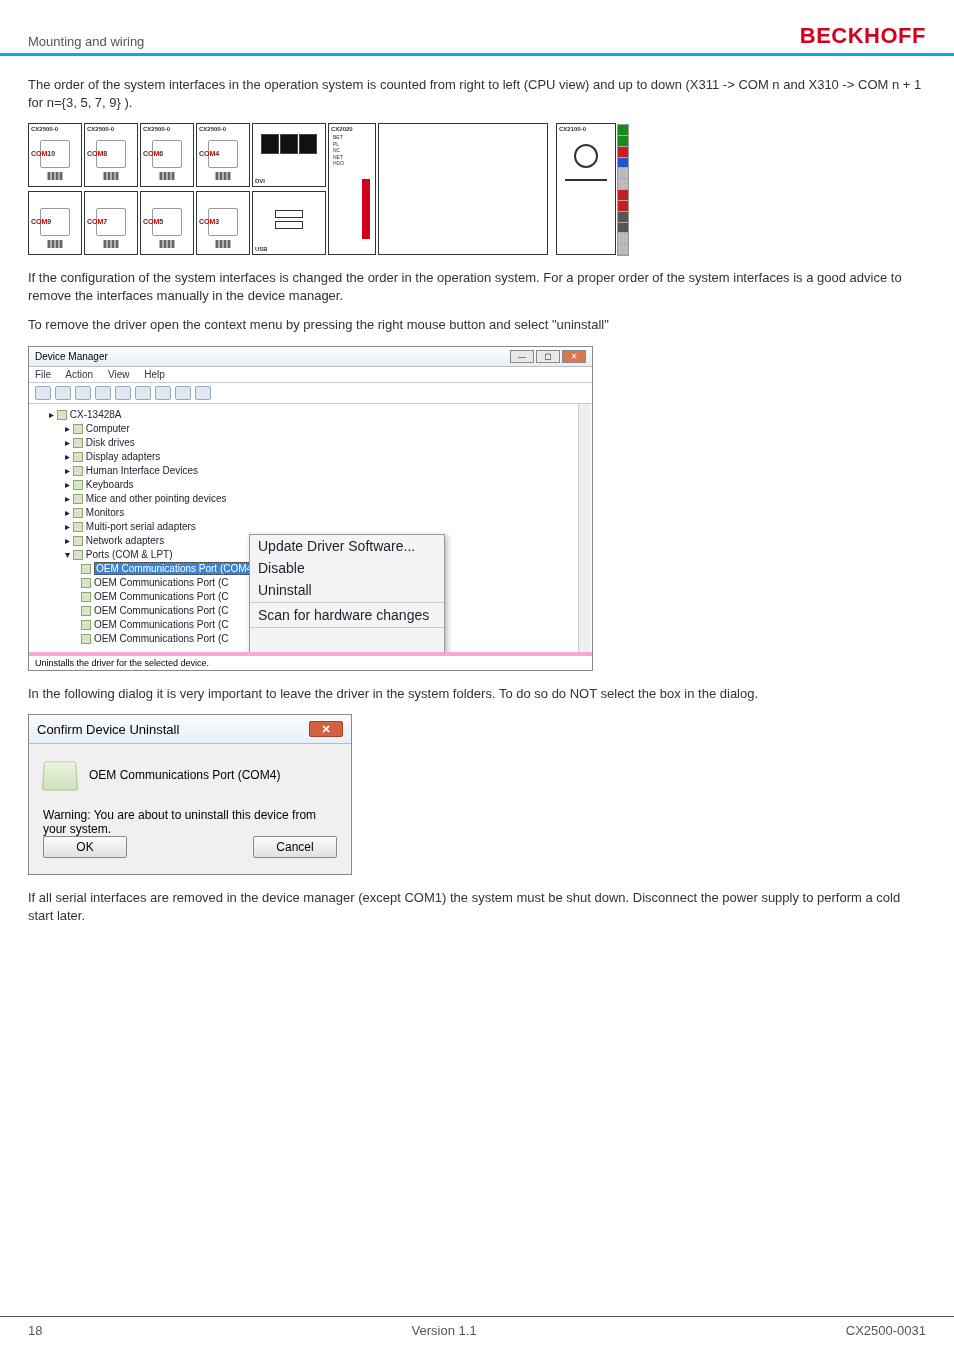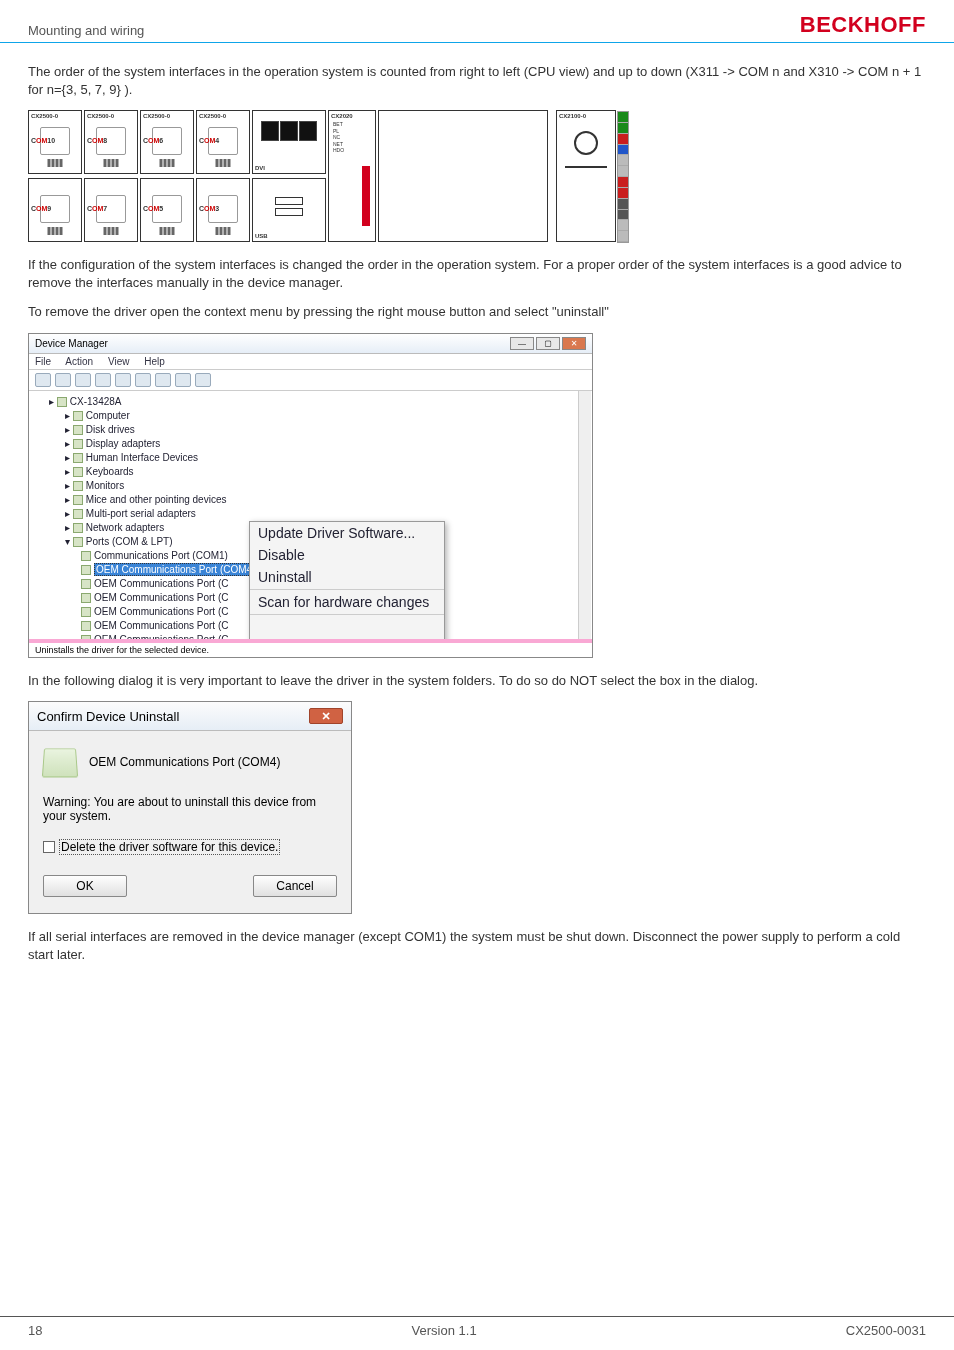--- a/index.html
+++ b/index.html
@@ -12,21 +12,22 @@
       background: #fff;
       width: 954px;
       height: 1350px;
       position: relative;
     }
     .header {
       display: flex;
       justify-content: space-between;
       align-items: flex-end;
       padding: 12px 28px 4px 28px;
-      border-bottom: 1px solid #0ea5e9;
+      border-bottom: 3px solid #0ea5e9;
+      margin-top: 11px;
     }
     .header-title {
       font-size: 13px;
       color: #555;
     }
     .logo {
       font-size: 22px;
       font-weight: 900;
       color: #d2001e;
       letter-spacing: 0.5px;
@@ -574,27 +575,26 @@
       <div class="tree">
         <div class="tree-scroll"></div>
         <ul>
           <li>▸ <span class="node-icon"></span><span>CX-13428A</span>
             <ul>
               <li>▸ <span class="node-icon"></span><span>Computer</span></li>
               <li>▸ <span class="node-icon"></span><span>Disk drives</span></li>
               <li>▸ <span class="node-icon"></span><span>Display adapters</span></li>
               <li>▸ <span class="node-icon"></span><span>Human Interface Devices</span></li>
               <li>▸ <span class="node-icon"></span><span>Keyboards</span></li>
+              <li>▸ <span class="node-icon"></span><span>Mice and other pointing devices</span></li>
               <li>▸ <span class="node-icon"></span><span>Monitors</span></li>
-              <li>▸ <span class="node-icon"></span><span>Mice and other pointing devices</span></li>
               <li>▸ <span class="node-icon"></span><span>Multi-port serial adapters</span></li>
               <li>▸ <span class="node-icon"></span><span>Network adapters</span></li>
               <li>▾ <span class="node-icon"></span><span>Ports (COM &amp; LPT)</span>
                 <ul>
-                  <li><span class="node-icon"></span><span>Communications Port (COM1)</span></li>
                   <li><span class="node-icon"></span><span class="sel">OEM Communications Port (COM4)</span></li>
                   <li><span class="node-icon"></span><span>OEM Communications Port (C</span></li>
                   <li><span class="node-icon"></span><span>OEM Communications Port (C</span></li>
                   <li><span class="node-icon"></span><span>OEM Communications Port (C</span></li>
                   <li><span class="node-icon"></span><span>OEM Communications Port (C</span></li>
                   <li><span class="node-icon"></span><span>OEM Communications Port (C</span></li>
                 </ul>
               </li>
 
             </ul>
@@ -622,24 +622,20 @@
       <div class="confirm-title">
         <span>Confirm Device Uninstall</span>
         <div class="confirm-close">✕</div>
       </div>
       <div class="confirm-body">
         <div class="dev-row">
           <div class="dev-icon"></div>
           <span>OEM Communications Port (COM4)</span>
         </div>
         <div>Warning: You are about to uninstall this device from your system.</div>
-        <div class="cb-row">
-          <div class="cb"></div>
-          <span class="cb-label">Delete the driver software for this device.</span>
-        </div>
         <div class="dlg-buttons">
           <button class="dlg-btn">OK</button>
           <button class="dlg-btn">Cancel</button>
         </div>
       </div>
     </div>
   </div>
 
   <p class="para">If all serial interfaces are removed in the device manager (except COM1) the system must be shut down. Disconnect the power supply to perform a cold start later.</p>
 

